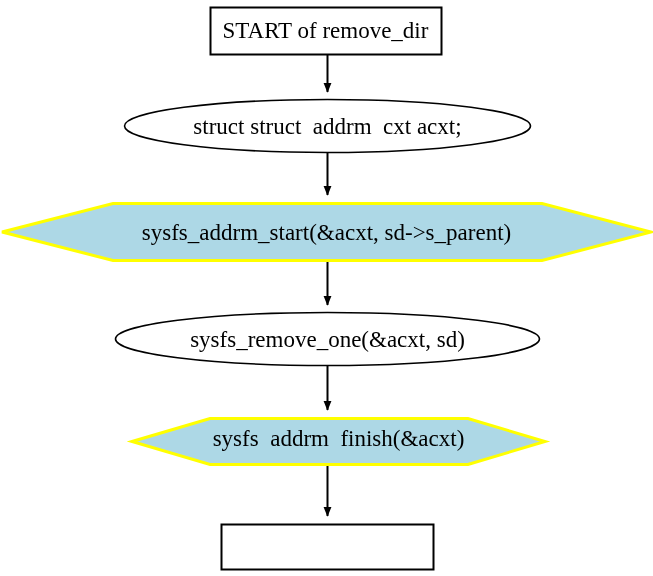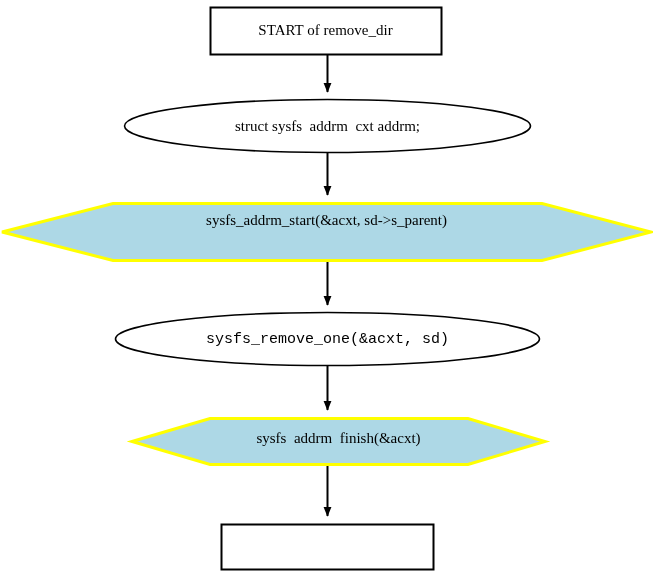--- a/index.html
+++ b/index.html
@@ -5,21 +5,21 @@
   html,body{margin:0;padding:0;background:#ffffff;}
   body{width:653px;height:576px;overflow:hidden;
        font-family:"Liberation Serif","DejaVu Serif",serif;}
   #canvas{position:relative;width:653px;height:576px;background:#ffffff;}
   #canvas svg{position:absolute;left:0;top:0;width:653px;height:576px;}
   .nodelabel{
     position:absolute;
     display:flex;align-items:center;justify-content:center;
     color:#000000;
     font-family:"Liberation Serif","DejaVu Serif",serif;
-    font-size:15px;
+    font-size:23px;
     line-height:1;
     white-space:pre;
     pointer-events:none;
   }
 </style>
 </head>
 <body>
 
 <div id="canvas">
 
@@ -55,22 +55,22 @@
 
     <ellipse cx="327.5" cy="339" rx="212" ry="26.5" fill="#ffffff" stroke="#000000" stroke-width="1.6"></ellipse>
 
     <polygon points="132,441.5 210,418.5 468,418.5 545,441.5 468,464.5 210,464.5" fill="#add8e6" stroke="#ffff00" stroke-width="3"></polygon>
 
     <rect x="221.5" y="524.5" width="212" height="45" fill="#ffffff" stroke="#000000" stroke-width="2"></rect>
   </svg>
 
   <div class="nodelabel" style="left:210px;top:7px;width:231px;height:47px;">START of remove_dir</div>
 
-  <div class="nodelabel" style="left:124px;top:100px;width:407px;height:53px;">struct sysfs  addrm  cxt addrm;</div>
+  <div class="nodelabel" style="left:124px;top:100px;width:407px;height:53px;">struct struct  addrm  cxt acxt;</div>
 
-  <div class="nodelabel" style="left:2px;top:192px;width:649px;height:57px;text-align:center;">sysfs_addrm_start(&amp;acxt, sd-&gt;s_parent)</div>
+  <div class="nodelabel" style="left:2px;top:204px;width:649px;height:57px;text-align:center;">sysfs_addrm_start(&amp;acxt, sd-&gt;s_parent)</div>
 
-  <div class="nodelabel" style="left:115px;top:313px;width:425px;height:53px;font-family:Liberation Mono, monospace;">sysfs_remove_one(&amp;acxt, sd)</div>
+  <div class="nodelabel" style="left:115px;top:313px;width:425px;height:53px;">sysfs_remove_one(&amp;acxt, sd)</div>
 
   <div class="nodelabel" style="left:132px;top:418px;width:413px;height:40px;">sysfs  addrm  finish(&amp;acxt)</div>
 
 
 </div>
 
 </body></html>

